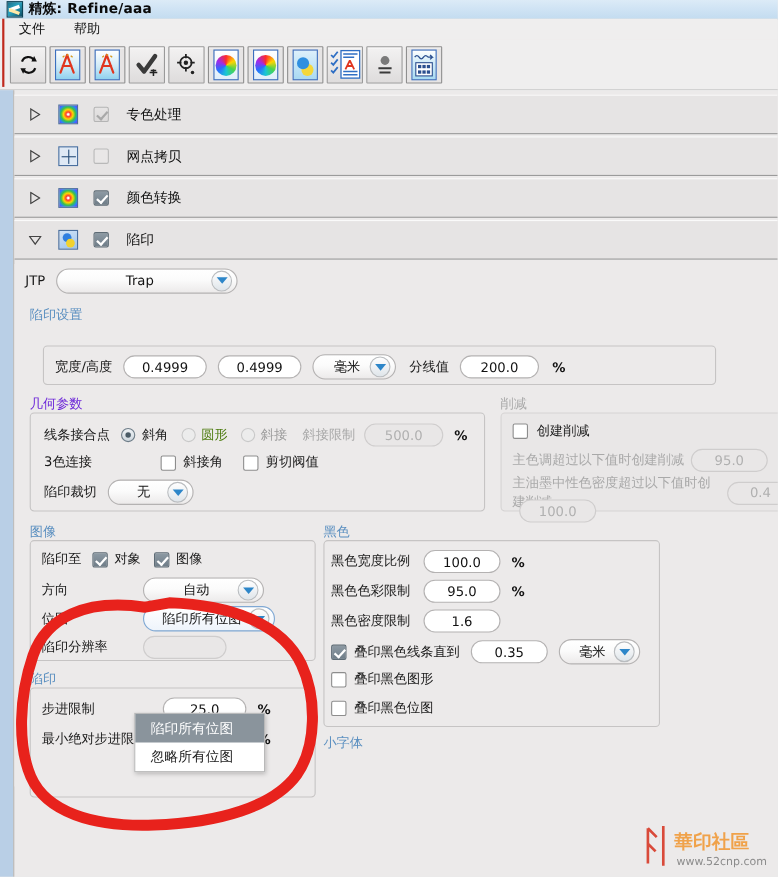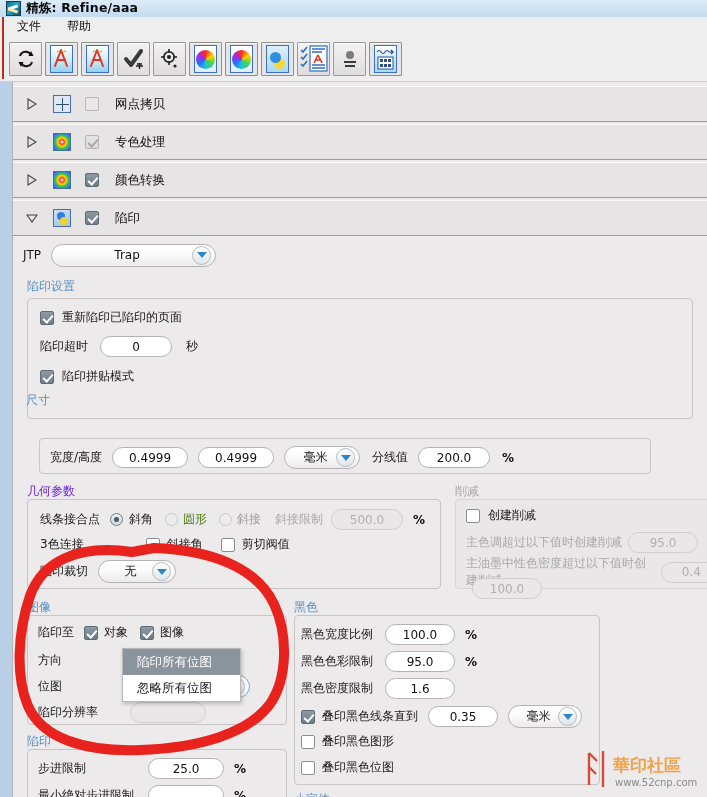--- a/index.html
+++ b/index.html
@@ -237,34 +237,34 @@
   <div class="leftstrip"></div>
 
   <div class="content">
 
     <div class="crow">
       <div class="tri">
         <svg width="10" height="12" viewBox="0 0 10 12">
             <polygon points="1,1 9,6 1,11" fill="none" stroke="#444" stroke-width="1.1"></polygon>
           </svg>
       </div>
-      <div class="rowicon crosshair"></div>
-      <div class="chk blank"></div>
-      <div class="rowlabel">网点拷贝</div>
+      <div class="rowicon wheel"></div>
+      <div class="chk ondis"></div>
+      <div class="rowlabel">专色处理</div>
     </div>
 
     <div class="crow">
       <div class="tri">
         <svg width="10" height="12" viewBox="0 0 10 12">
             <polygon points="1,1 9,6 1,11" fill="none" stroke="#444" stroke-width="1.1"></polygon>
           </svg>
       </div>
-      <div class="rowicon wheel"></div>
-      <div class="chk ondis"></div>
-      <div class="rowlabel">专色处理</div>
+      <div class="rowicon crosshair"></div>
+      <div class="chk blank"></div>
+      <div class="rowlabel">网点拷贝</div>
     </div>
 
     <div class="crow">
       <div class="tri">
         <svg width="10" height="12" viewBox="0 0 10 12">
             <polygon points="1,1 9,6 1,11" fill="none" stroke="#444" stroke-width="1.1"></polygon>
           </svg>
       </div>
       <div class="rowicon wheel"></div>
       <div class="chk on"></div>
@@ -288,40 +288,20 @@
         <span class="lbl">JTP</span>
         <div class="combo" style="width:165px;margin-left:10px;">
           <span class="cval">Trap</span>
           <span class="arrowbtn">
               <i></i>
             </span>
         </div>
       </div>
 
       <div class="grouptitle">陷印设置</div>
-      <div class="gbox" style="width:666px;height:121px;">
-
-        <div style="position:absolute;left:12px;top:10px;display:flex;align-items:center;">
-          <span class="cb on"></span>
-          <span class="lbl" style="margin-left:8px;">重新陷印已陷印的页面</span>
-        </div>
-
-        <div style="position:absolute;left:12px;top:37px;display:flex;align-items:center;">
-          <span class="lbl">陷印超时</span>
-          <span class="pill" style="width:72px;margin-left:12px;">0</span>
-          <span class="lbl" style="margin-left:14px;">秒</span>
-        </div>
-
-        <div style="position:absolute;left:12px;top:69px;display:flex;align-items:center;">
-          <span class="cb on"></span>
-          <span class="lbl" style="margin-left:8px;">陷印拼贴模式</span>
-        </div>
-
-        <div style="position:absolute;left:-2px;top:93px;color:#5a8fc0;font-size:12px;">尺寸</div>
-      </div>
 
       <div class="gbox" style="width:612px;height:36px;margin-top:19px;margin-left:26px;">
         <div style="position:absolute;left:10px;top:7px;display:flex;align-items:center;">
           <span class="lbl">宽度/高度</span>
           <span class="pill" style="width:76px;margin-left:10px;">0.4999</span>
           <span class="pill" style="width:76px;margin-left:10px;">0.4999</span>
           <span class="combo" style="width:76px;margin-left:10px;">
             <span class="cval">毫米</span>
             <span class="arrowbtn">
                 <i></i>

